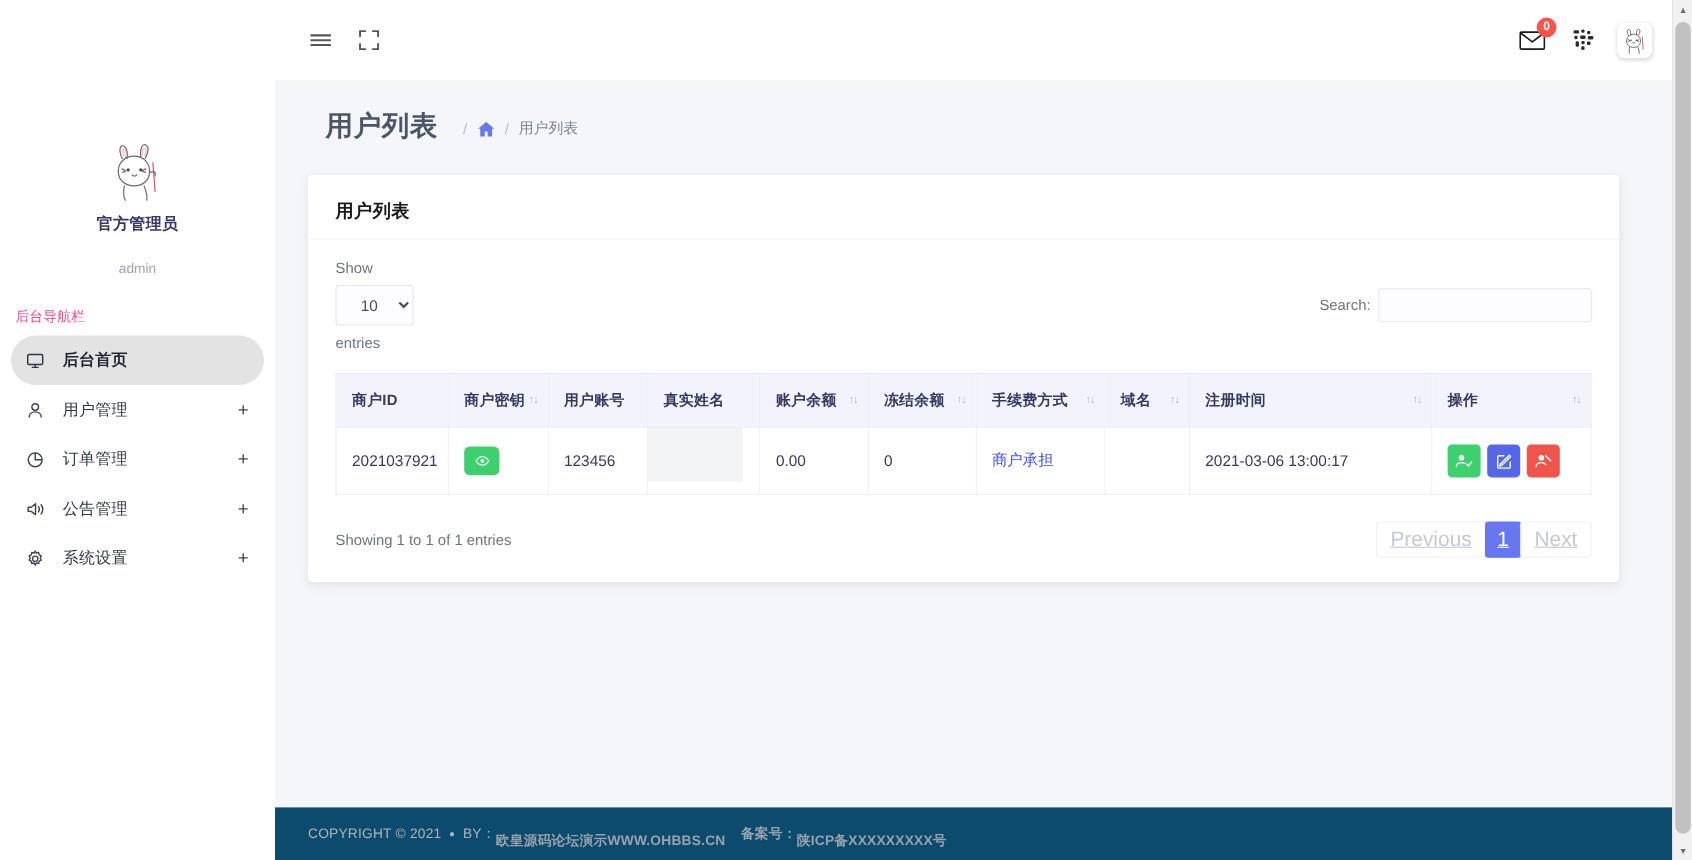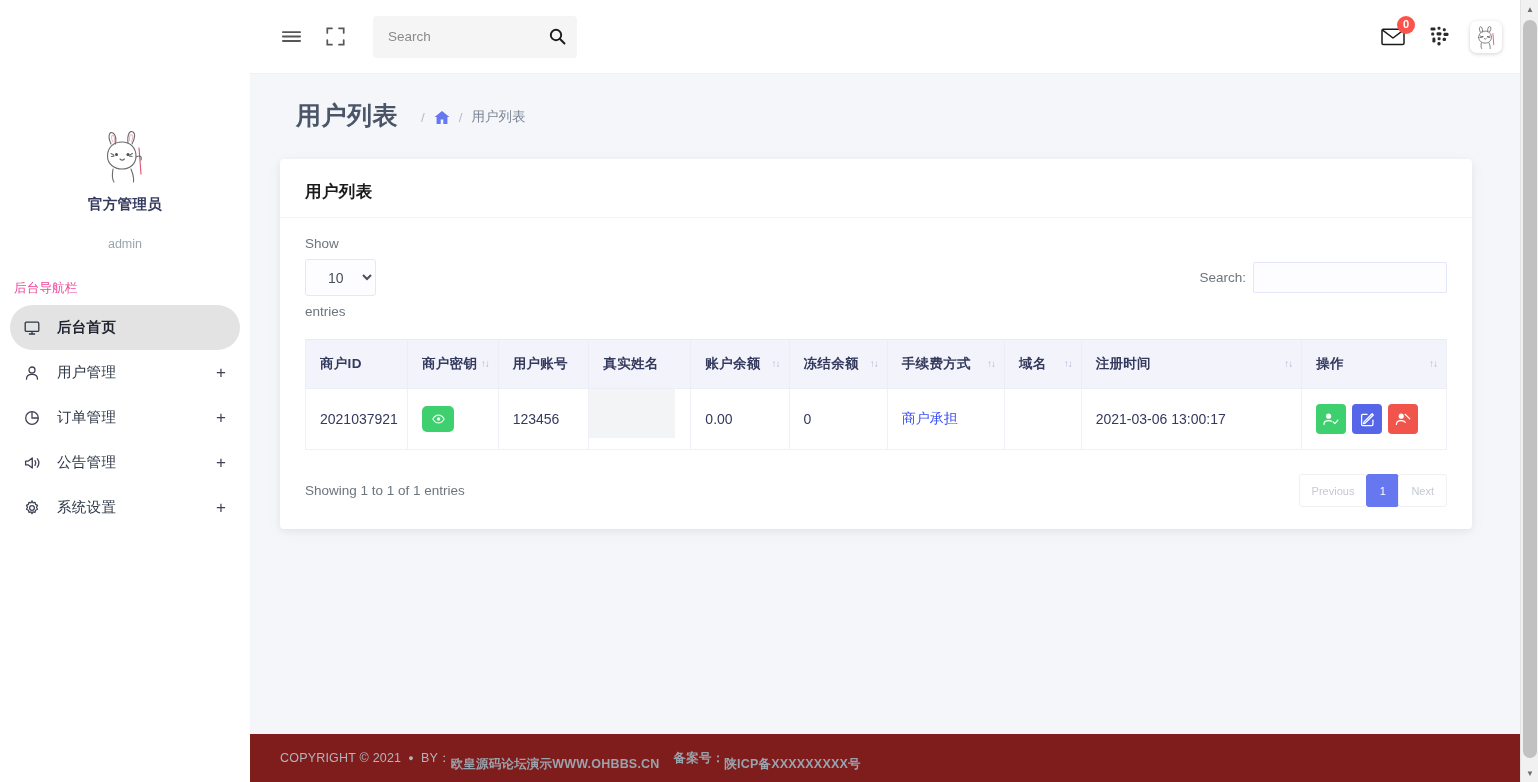--- a/index.html
+++ b/index.html
@@ -345,44 +345,45 @@
     align-items: center;
     justify-content: space-between;
     margin-top: 24px;
   }
   .dt-info { font-size: 13.5px; color: #6c757d; }
   .pager { display: flex; align-items: center; }
   .pg {
     min-width: 42px;
     height: 33px;
     display: flex; align-items: center; justify-content: center;
-    font-size: 11px;
+    font-size: 19px;
     color: #c5c9d6;
     background: #fff;
     border: 1px solid #f0f0f3;
     margin-left: -1px;
     padding: 0 12px;
     cursor: pointer;
     border-radius: 3px;
+    text-decoration: underline;
   }
   .pg.num { min-width: 33px; padding: 0; }
   .pg.active {
     background: #6777ef;
     border-color: #6777ef;
     color: #fff;
     font-weight: normal;
   }
   .pg.disabled { cursor: default; }
 
   
   .footer {
     position: absolute;
     left: 250px; top: 734px;
     width: 1270px; height: 48px;
-    background: #7f1d1d;
+    background: #0c4a6e;
     display: flex;
     align-items: center;
     padding-left: 30px;
     font-size: 12.5px;
     color: #adb5bd;
     letter-spacing: .2px;
     z-index: 3;
   }
   .footer b { color: #9aa2ab; font-weight: bold; margin-top: 12px; }
   .footer .seg2 { margin-left: 14px; }
@@ -527,29 +528,20 @@
     </div>
     <div class="hdr-icon-btn">
       <svg width="19" height="19" viewBox="0 0 19 19" fill="none" stroke="#575757" stroke-width="1.7" stroke-linecap="round">
         <path d="M1.3 6V1.3H6"></path>
           <path d="M13 1.3h4.7V6"></path>
         <path d="M17.7 13v4.7H13"></path>
           <path d="M6 17.7H1.3V13"></path>
       </svg>
     </div>
 
-    <div class="search-box">
-      <input type="text" value="" placeholder="Search" style="">
-      <span class="search-submit">
-        <svg width="17" height="17" viewBox="0 0 17 17" fill="none" stroke="#1a1a1a" stroke-width="1.9" stroke-linecap="round">
-          <circle cx="7" cy="7" r="5.2"></circle>
-            <path d="M11 11l4.5 4.5"></path>
-        </svg>
-      </span>
-    </div>
 
     <div class="hdr-right">
       <div class="hdr-right-item">
         <svg width="24" height="19" viewBox="0 0 24 19" fill="none" stroke="#1a1a1a" stroke-width="1.5">
           <rect x="1" y="2.2" width="22" height="15.4" rx="1.3"></rect>
           <path d="M1.6 3.2L12 11 22.4 3.2" stroke-linejoin="round"></path>
         </svg>
         <span class="badge">0</span>
       </div>
 

